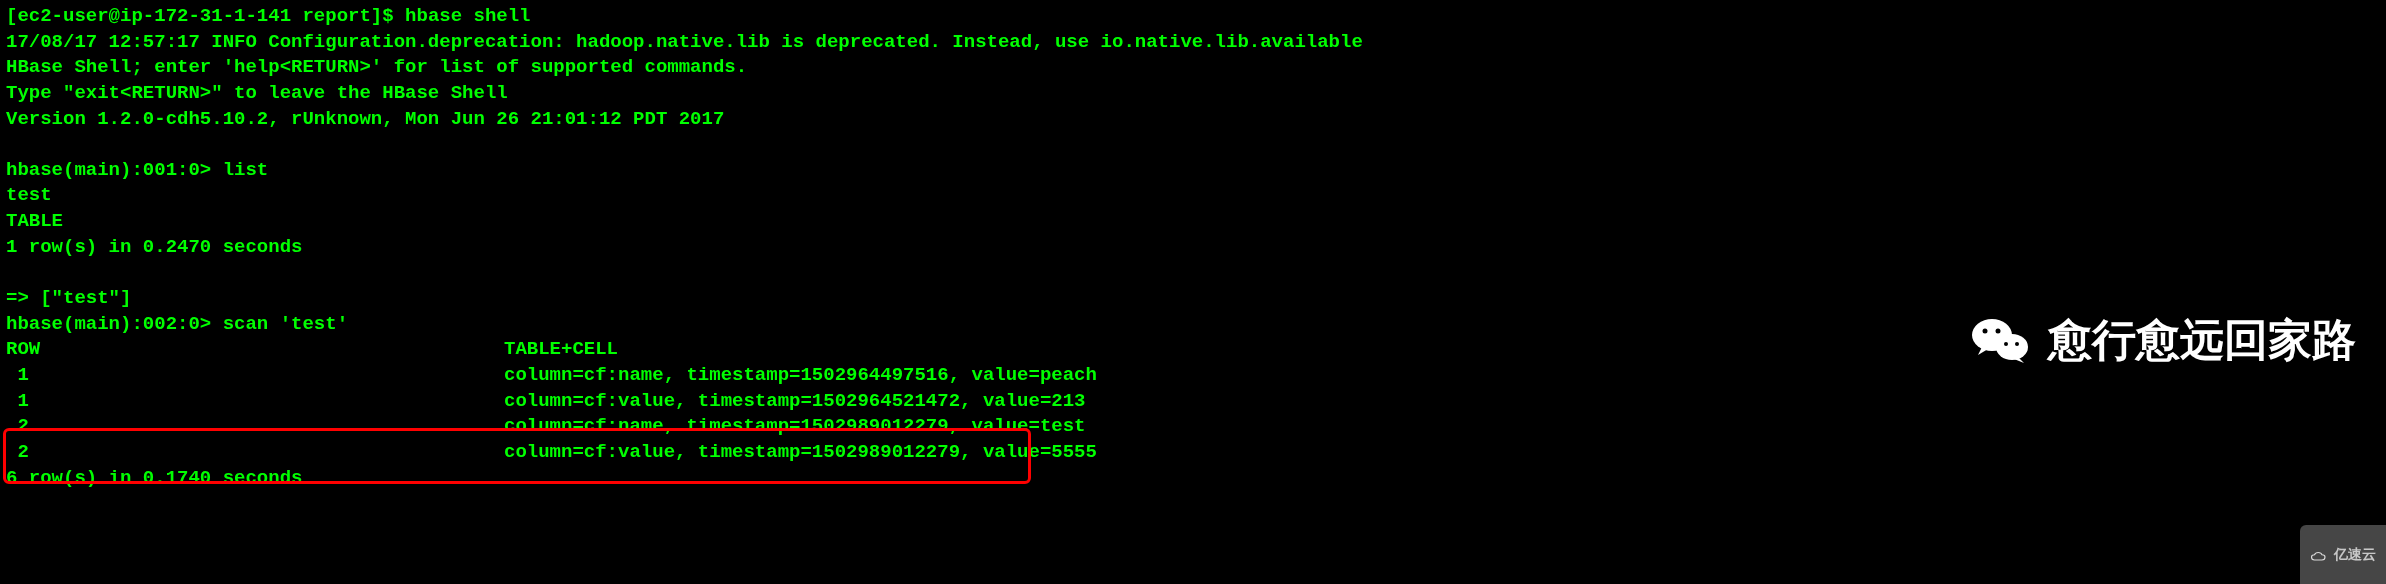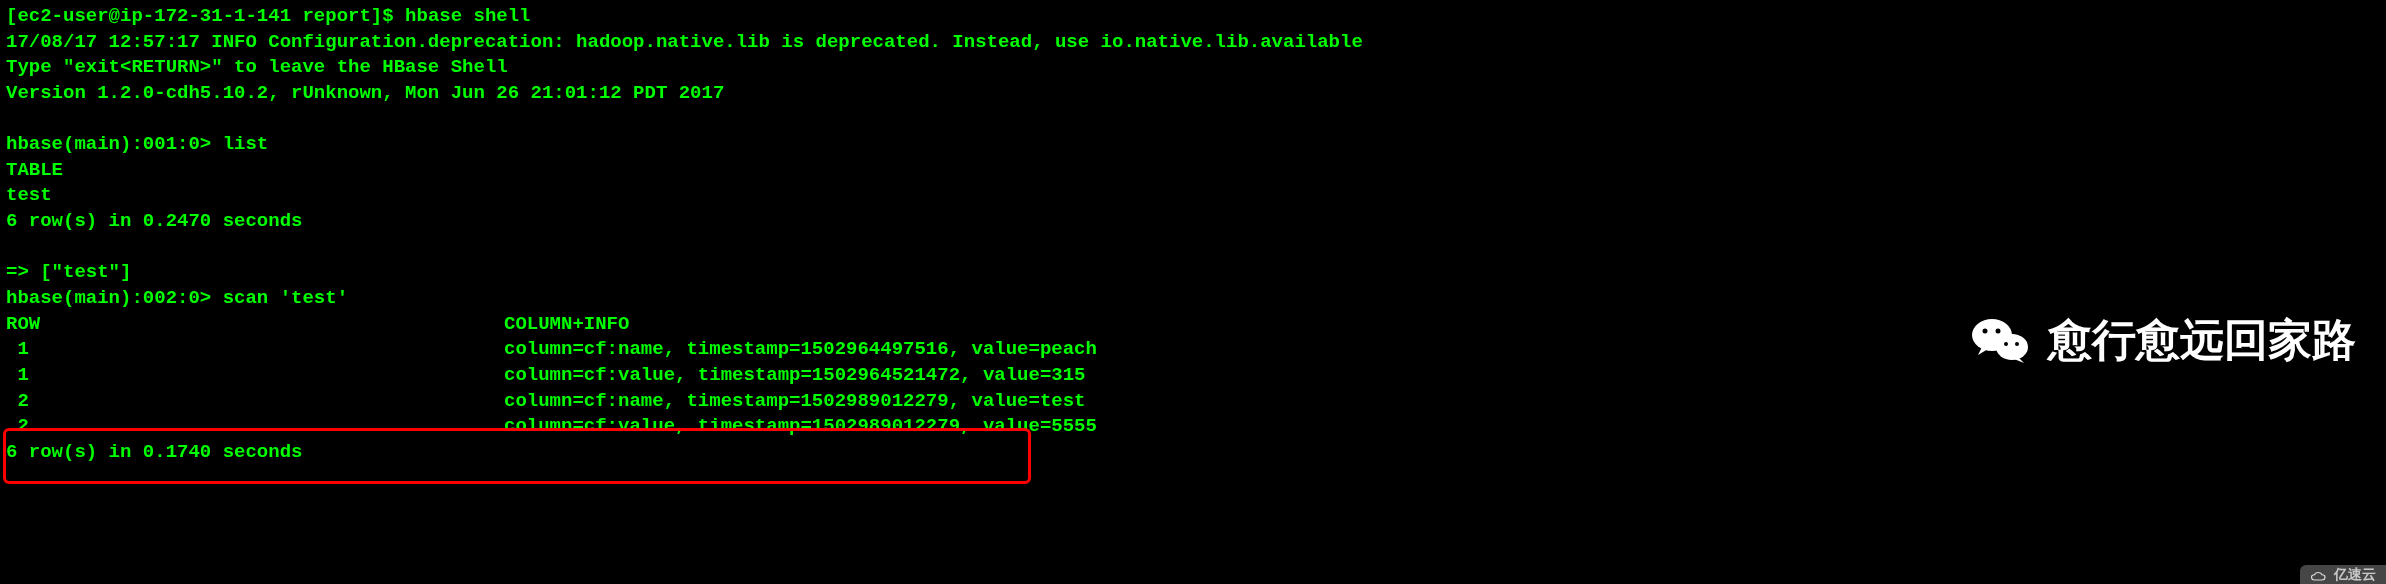--- a/index.html
+++ b/index.html
@@ -45,64 +45,65 @@
   }
   .wechat-icon svg { width: 100%; height: 100%; }
   .corner-badge {
     position: absolute;
     right: 0;
     bottom: 0;
     background: rgba(200,200,200,0.35);
     color: rgba(255,255,255,0.7);
     font-family: sans-serif;
     font-size: 14px;
-    padding: 0 10px;
+    padding: 20px 10px;
     border-top-left-radius: 6px;
     display: flex;
     align-items: center;
     gap: 6px;
     pointer-events: none;
     margin-left: 46px;
   }
   .cloud-icon { width: 18px; height: 12px; }
 </style>
 </head>
 <body>
 
 <div>
 
   <div class="line"><span>[ec2-user@ip-172-31-1-141 report]$ </span><span>hbase shell</span></div>
 
   <div class="line">17/08/17 12:57:17 INFO Configuration.deprecation: hadoop.native.lib is deprecated. Instead, use io.native.lib.available</div>
+  <div class="line">HBase Shell; enter 'help&lt;RETURN&gt;' for list of supported commands.</div>
   <div class="line">Type "exit&lt;RETURN&gt;" to leave the HBase Shell</div>
   <div class="line">Version 1.2.0-cdh5.10.2, rUnknown, Mon Jun 26 21:01:12 PDT 2017</div>
 
   <div class="line">&nbsp;</div>
 
   <div class="line"><span>hbase(main):001:0&gt; </span><span>list</span></div>
 
+  <div class="line">test</div>
   <div class="line">TABLE</div>
-  <div class="line">test</div>
-  <div class="line">6 row(s) in 0.2470 seconds</div>
+  <div class="line">1 row(s) in 0.2470 seconds</div>
 
   <div class="line">&nbsp;</div>
 
   <div class="line">=&gt; ["test"]</div>
 
   <div class="line"><span>hbase(main):002:0&gt; </span><span>scan 'test'</span></div>
 
   <div class="row-line">
-    <span class="row-key">ROW</span><span>COLUMN+INFO</span>
+    <span class="row-key">ROW</span><span>TABLE+CELL</span>
   </div>
 
   <div class="row-line">
     <span class="row-key"> 1</span><span>column=cf:name, timestamp=1502964497516, value=peach</span>
   </div>
   <div class="row-line">
-    <span class="row-key"> 1</span><span>column=cf:value, timestamp=1502964521472, value=315</span>
+    <span class="row-key"> 1</span><span>column=cf:value, timestamp=1502964521472, value=213</span>
   </div>
   <div class="row-line">
     <span class="row-key"> 2</span><span>column=cf:name, timestamp=1502989012279, value=test</span>
   </div>
   <div class="row-line">
     <span class="row-key"> 2</span><span>column=cf:value, timestamp=1502989012279, value=5555</span>
   </div>
 
   <div class="line">6 row(s) in 0.1740 seconds</div>
 

